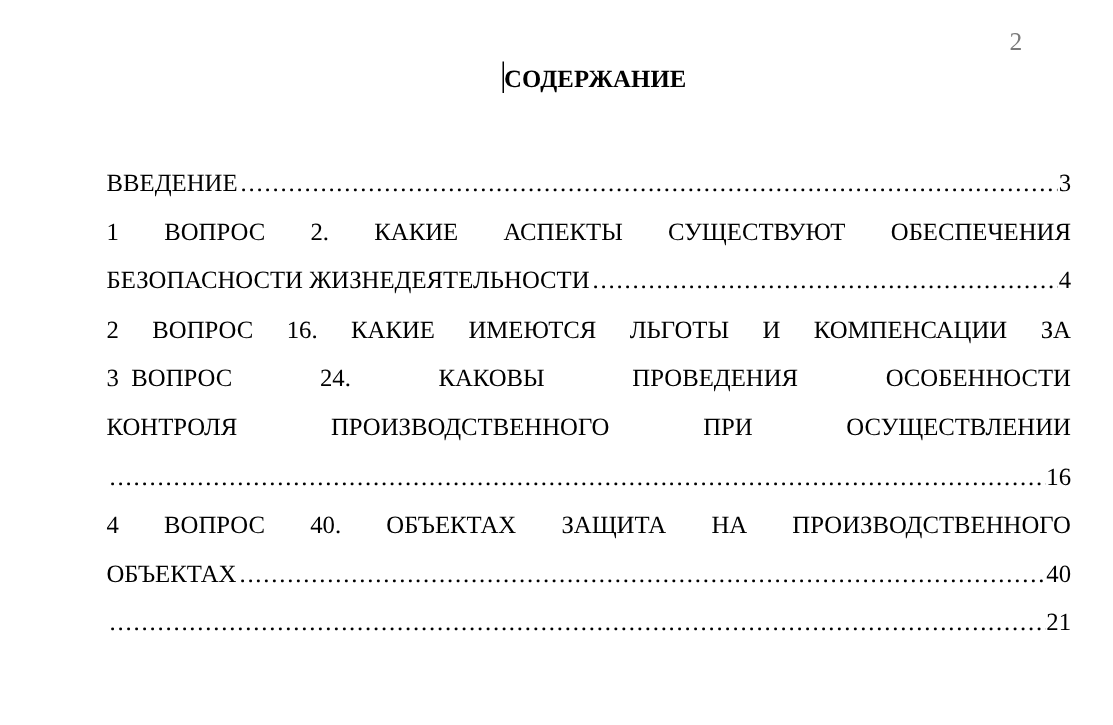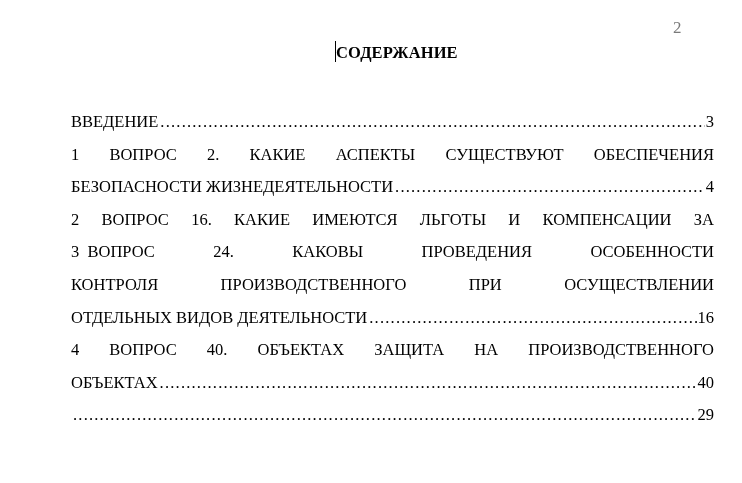--- a/index.html
+++ b/index.html
@@ -126,21 +126,20 @@
     <span class="w">ПРОВЕДЕНИЯ</span>
     <span class="w">ОСОБЕННОСТИ</span>
   </div>
   <div class="toc-line justify">
     <span class="w">КОНТРОЛЯ</span>
     <span class="w">ПРОИЗВОДСТВЕННОГО</span>
     <span class="w">ПРИ</span>
     <span class="w">ОСУЩЕСТВЛЕНИИ</span>
   </div>
   <div class="toc-line">
-    <span class="text">ОТДЕЛЬНЫХ ВИДОВ ДЕЯТЕЛЬНОСТИ</span>
     <span class="leader"></span>
     <span class="pg">16</span>
   </div>
 
   <div class="toc-line justify">
     <span class="w">4</span>
     <span class="w">ВОПРОС</span>
     <span class="w">40.</span>
     <span class="w">ОБЪЕКТАХ</span>
     <span class="w">ЗАЩИТА</span>
@@ -148,16 +147,16 @@
     <span class="w">ПРОИЗВОДСТВЕННОГО</span>
   </div>
   <div class="toc-line">
     <span class="text">ОБЪЕКТАХ</span>
     <span class="leader"></span>
     <span class="pg">40</span>
   </div>
 
   <div class="toc-line">
     <span class="leader"></span>
-    <span class="pg">29</span>
+    <span class="pg">21</span>
   </div>
 
 </div>
 
 </body></html>

